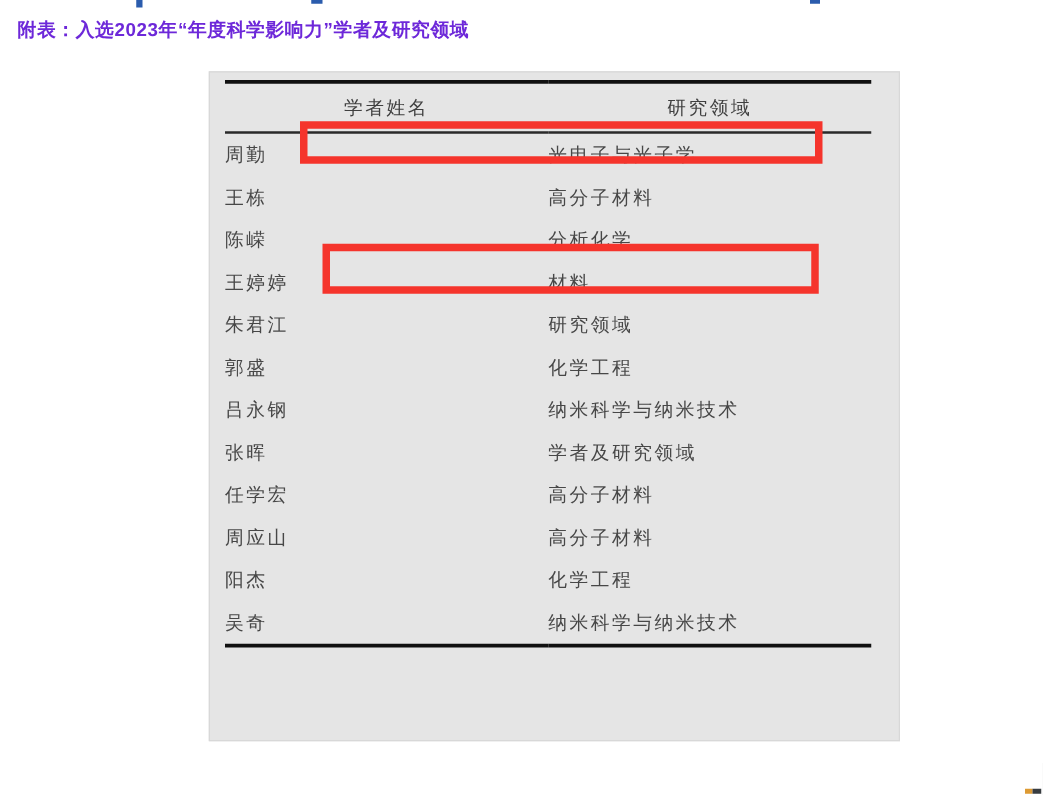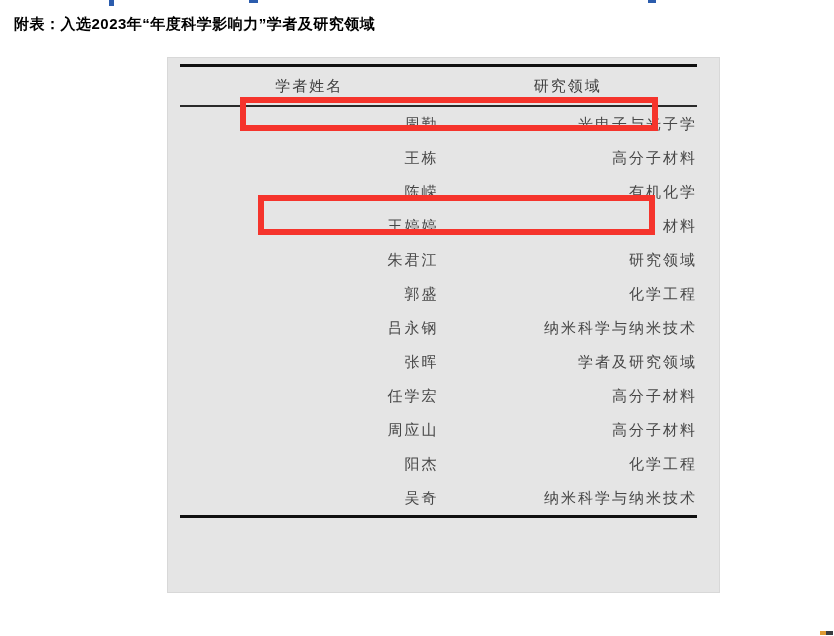--- a/index.html
+++ b/index.html
@@ -9,21 +9,21 @@
     font-family:"Liberation Sans", sans-serif;
   }
   
   .frag { position:absolute; top:0; background:var(--frag-blue,#2b5cad); }
   .frag-1 { left:109px; width:5px; height:6px; }
   .frag-2 { left:249px; width:9px; height:3px; }
   .frag-3 { left:648px; width:8px; height:3px; }
 
   .doc-title {
     position:absolute; left:14px; top:15px; margin:0;
-    font-size:15px; font-weight:bold; color:#000000;
+    font-size:15px; font-weight:bold; color:#6d28d9;
     letter-spacing:0.5px; white-space:nowrap;
   }
 
   .sheet {
     position:absolute; left:167px; top:57px;
     width:553px; height:536px; box-sizing:border-box;
     border:1px solid #d8d8d8; background:#e5e5e5;
   }
 
   table.scholars {
@@ -34,21 +34,21 @@
     font-family:"DejaVu Serif", serif;
     color:#474747;
   }
   table.scholars th {
     height:36px; font-weight:normal; font-size:15px;
     letter-spacing:2px; text-align:center;
     border-bottom:2px solid #2a2a2a; color:#3f3f3f;
   }
   table.scholars td {
     height:34px; padding:0; font-size:15px;
-    letter-spacing:2px; text-align:right;
+    letter-spacing:2px; text-align:left;
   }
   table.scholars th:first-child, table.scholars td:first-child { width:50%; }
 
   
   .redbox {
     position:absolute; box-sizing:border-box;
     border:6px solid var(--hl-red,#f5342c); background:transparent;
   }
   .redbox-1 { left:240px; top:97px;  width:418px; height:34px; }
   .redbox-2 { left:258px; top:195px; width:397px; height:40px; }
@@ -80,21 +80,21 @@
           <tr class="hl">
             <td>周勤</td>
             <td>光电子与光子学</td>
           </tr>
           <tr>
             <td>王栋</td>
             <td>高分子材料</td>
           </tr>
           <tr>
             <td>陈嵘</td>
-            <td>有机化学</td>
+            <td>分析化学</td>
           </tr>
           <tr class="hl">
             <td>王婷婷</td>
             <td>材料</td>
           </tr>
           <tr>
             <td>朱君江</td>
             <td>研究领域</td>
           </tr>
           <tr>

